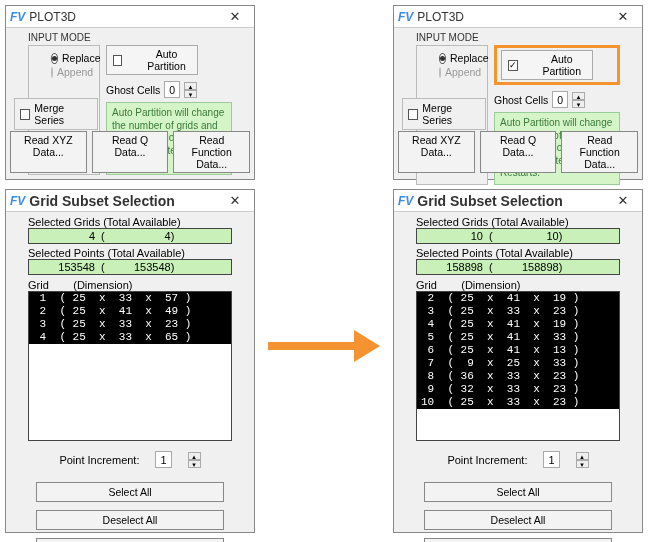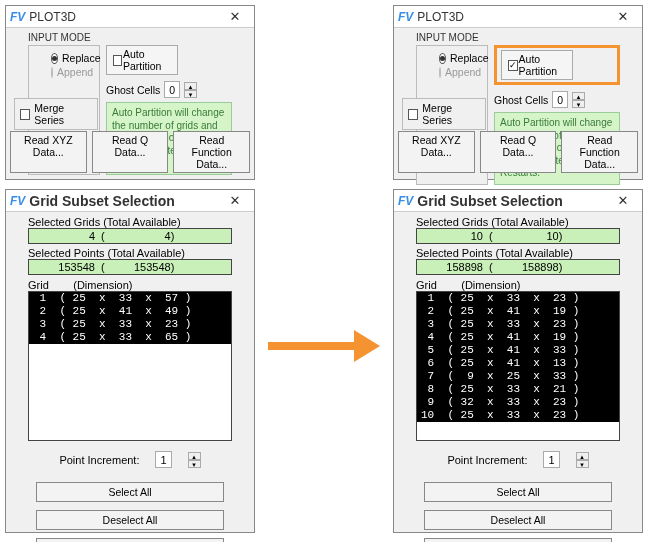--- a/index.html
+++ b/index.html
@@ -59,22 +59,22 @@
   .radio-disabled { color:#999; }
   .radio-disabled .radio-dot { border-color:#bbb; }
 
   .auto-col { flex:1; display:flex; flex-direction:column; gap:4px; }
   .checkbox {
     width:11px; height:11px; border:1px solid #555; background:#fff;
     display:flex; align-items:center; justify-content:center; font-size:9px; line-height:1;
   }
   .checkbox.on::after { content:"✓"; color:#000; }
   .chk-btn {
-    display:flex; align-items:center; gap:1px; border:1px solid #aaa; background:#f5f5f5;
-    padding:2px 6px; width:72px; font-size:10.5px;
+    display:flex; align-items:center; gap:20px; border:1px solid #aaa; background:#f5f5f5;
+    padding:2px 6px; width:92px; font-size:10.5px;text-align:center;
   }
   .autop-highlight {
     border:3px solid #f59331; padding:2px 4px; display:inline-flex;
   }
   .autop-highlight .chk-btn { border:1px solid #aaa; }
 
   .ghost-row { display:flex; align-items:center; gap:4px; font-size:10.5px; margin-top:2px; }
   .spin { border:1px solid #aaa; background:#fff; padding:0 4px; height:17px; display:flex; align-items:center; }
   .spin-btns { display:flex; flex-direction:column; }
   .spin-btns div { width:13px; height:8px; border:1px solid #aaa; background:#efefef; font-size:7px; line-height:7px; text-align:center; }
@@ -288,28 +288,27 @@
     </div>
     <div>Selected Points  (Total Available)</div>
     <div class="greenslot">
       <span class="lnum">158898</span>
       <span class="paren">(</span>
       <span class="rnum">158898</span>
       <span>)</span>
     </div>
     <div class="gridlist-head">Grid        (Dimension)</div>
     <div class="gridlist" id="gridlist-right">
-        <div class="row"> 1  ( 25  x  33  x  23 )</div>
         <div class="row"> 2  ( 25  x  41  x  19 )</div>
         <div class="row"> 3  ( 25  x  33  x  23 )</div>
         <div class="row"> 4  ( 25  x  41  x  19 )</div>
         <div class="row"> 5  ( 25  x  41  x  33 )</div>
         <div class="row"> 6  ( 25  x  41  x  13 )</div>
         <div class="row"> 7  (  9  x  25  x  33 )</div>
-        <div class="row"> 8  ( 25  x  33  x  21 )</div>
+        <div class="row"> 8  ( 36  x  33  x  23 )</div>
         <div class="row"> 9  ( 32  x  33  x  23 )</div>
         <div class="row">10  ( 25  x  33  x  23 )</div>
       </div>
     <div class="pi-row">
       <span>Point Increment:</span>
       <span class="spin">1</span>
       <span class="spin-btns">
           <div>▴</div>
           <div>▾</div>
         </span>

